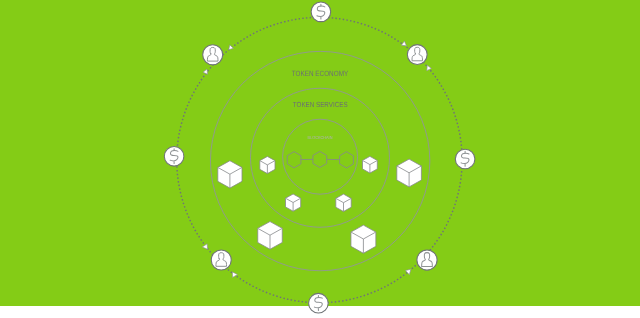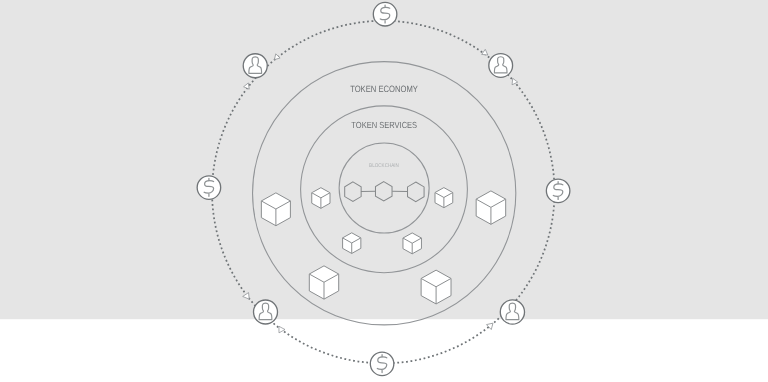--- a/index.html
+++ b/index.html
@@ -1,19 +1,19 @@
 <!DOCTYPE html>
 <html><head>
 <meta charset="utf-8">
 <title>Token Economy Diagram</title>
 <style>
   html,body{margin:0;padding:0;background:#ffffff;}
   body{width:640px;height:318px;overflow:hidden;
        font-family:"Liberation Sans",sans-serif;-webkit-font-smoothing:antialiased;text-rendering:geometricPrecision;}
-  #stage{position:relative;width:640px;height:266px;background:#e5e5e5;transform:translateZ(0);text-decoration:underline;}
+  #stage{position:relative;width:640px;height:306px;background:#84cc16;transform:translateZ(0);text-decoration:underline;}
   svg{display:block;}
   .ring       {fill:none;stroke:#929598;stroke-width:0.9;}
   .hex        {fill:none;stroke:#86898b;stroke-width:0.85;}
   .link       {stroke:#86898b;stroke-width:0.85;}
   .cube       {fill:#ffffff;stroke:#86898b;stroke-width:0.8;stroke-linejoin:miter;}
   .orbit      {fill:none;stroke:#6f7477;stroke-width:1.45;
                stroke-linecap:butt;stroke-dasharray:1.5 2.2;}
   .iconring   {fill:#ffffff;stroke:#707477;stroke-width:1.1;}
   .glyph      {fill:none;stroke:#8f9395;stroke-width:1.0;stroke-linecap:round;stroke-linejoin:round;}
   .glyph-s    {fill:none;stroke:#8e9294;stroke-width:1.05;stroke-linecap:round;stroke-linejoin:round;}

